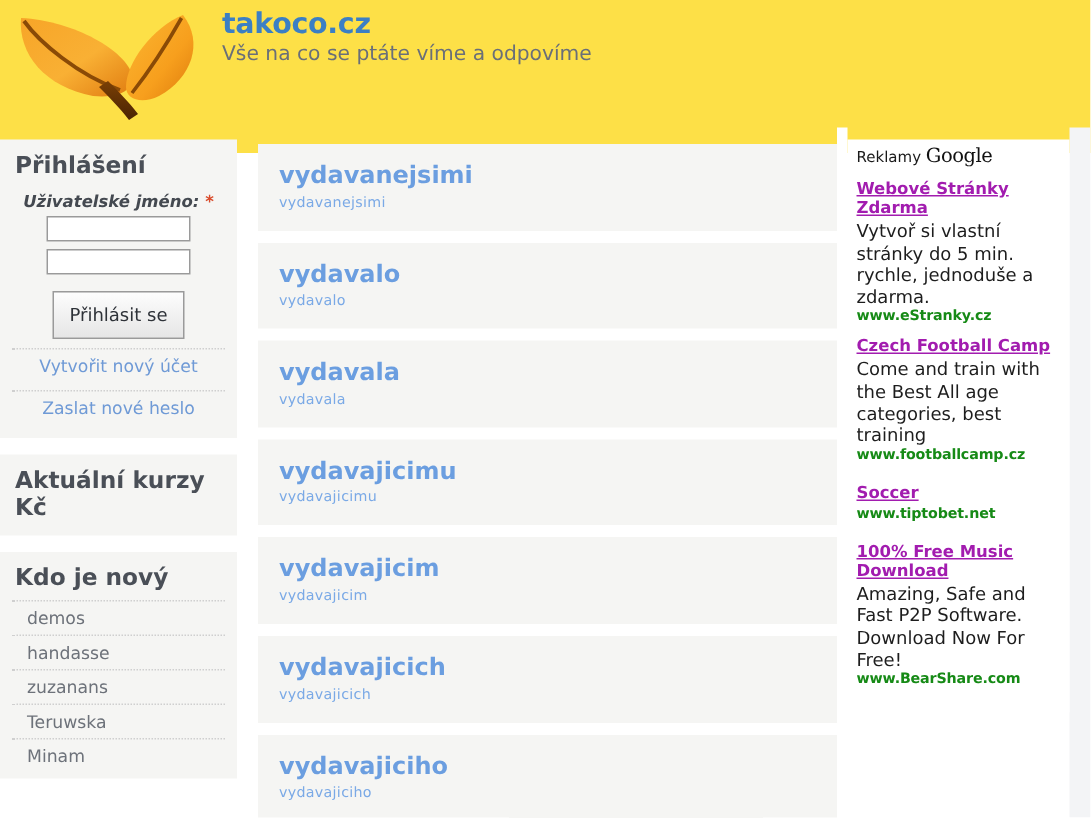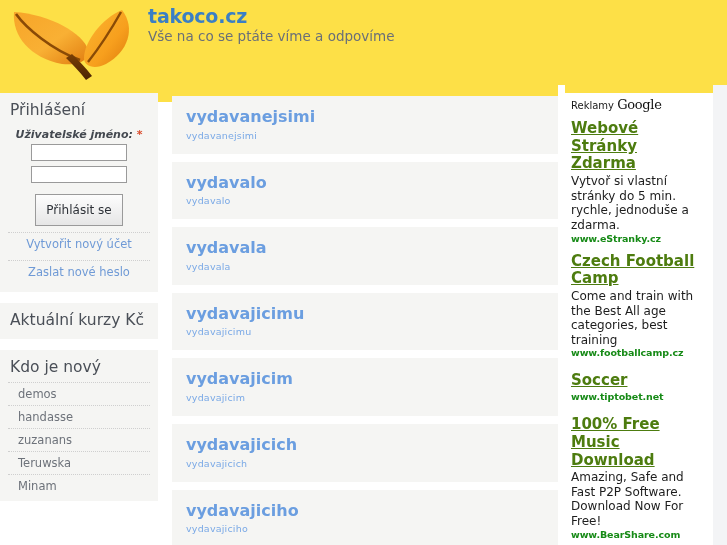--- a/index.html
+++ b/index.html
@@ -41,21 +41,21 @@
     background: #f3f4f6;
   }
   .right-rail-left {
     position: absolute; left: 558px; top: 85px; width: 7px; height: 460px;
     background: #ffffff;
   }
 
   
   .block { background: #f5f5f3; margin-bottom: 11px; padding: 6px 8px 10px 8px; }
   .block-title {
-    font-size: 15.5px; color: #4a4f57; font-weight: normal;
+    font-size: 15.5px; color: #4a4f57; font-weight: bold;
     padding: 2px 2px 4px 2px;
   }
   .form-row { text-align: center; margin-top: 5px; }
   .form-label {
     display: block; text-align: center;
     font-size: 11px; font-weight: bold; color: #444950;
     margin-bottom: 3px;
     font-style: italic;
   }
   .req { color: #d94b2b; font-weight: bold; }
@@ -100,22 +100,22 @@
 
   
   .ads-box { padding: 4px 6px 8px 6px; }
   .ads-head { font-size: 10px; color: #1a1a1a; margin-bottom: 8px; }
   .ads-head .g-word {
     font-family: "DejaVu Serif", serif; font-size: 13px; color: #111;
     letter-spacing: -0.3px;
   }
   .ad { margin-bottom: 9px; }
   .ad-title {
-    display: block; font-size: 15px; font-weight: bold;
-    color: #4d7c0f; text-decoration: underline;
+    display: block; font-size: 11px; font-weight: bold;
+    color: #a21caf; text-decoration: underline;
     line-height: 1.18; margin-bottom: 1px;
   }
   .ad-text { font-size: 12px; color: #1d1d1d; line-height: 1.22; }
   .ad-url { font-size: 9.5px; color: #168a16; font-weight: bold; letter-spacing: -0.1px; }
 </style>
 </head>
 <body>
 
 <div id="page">
 

